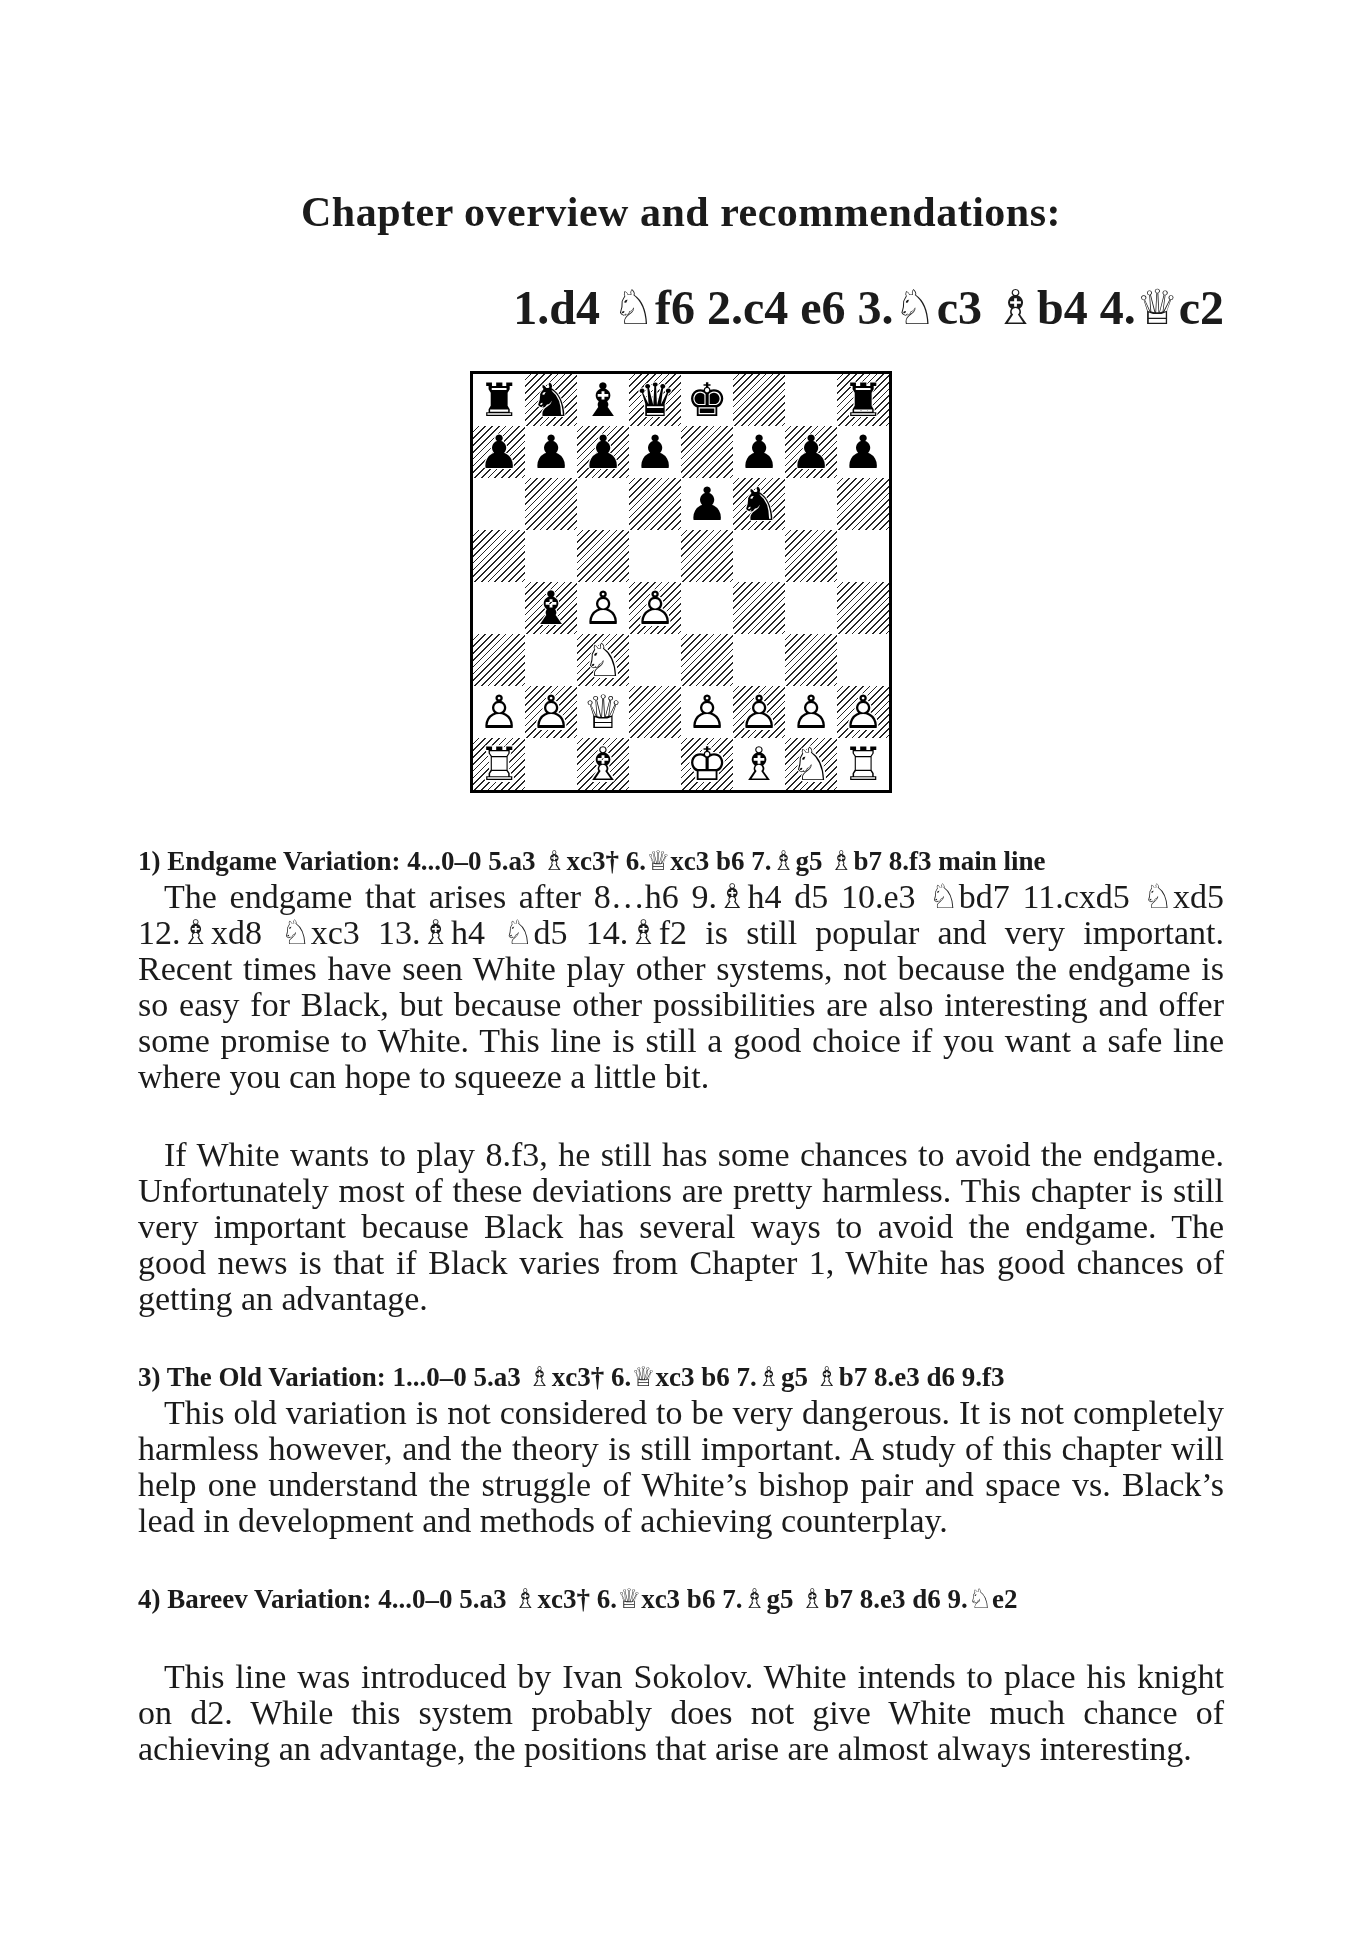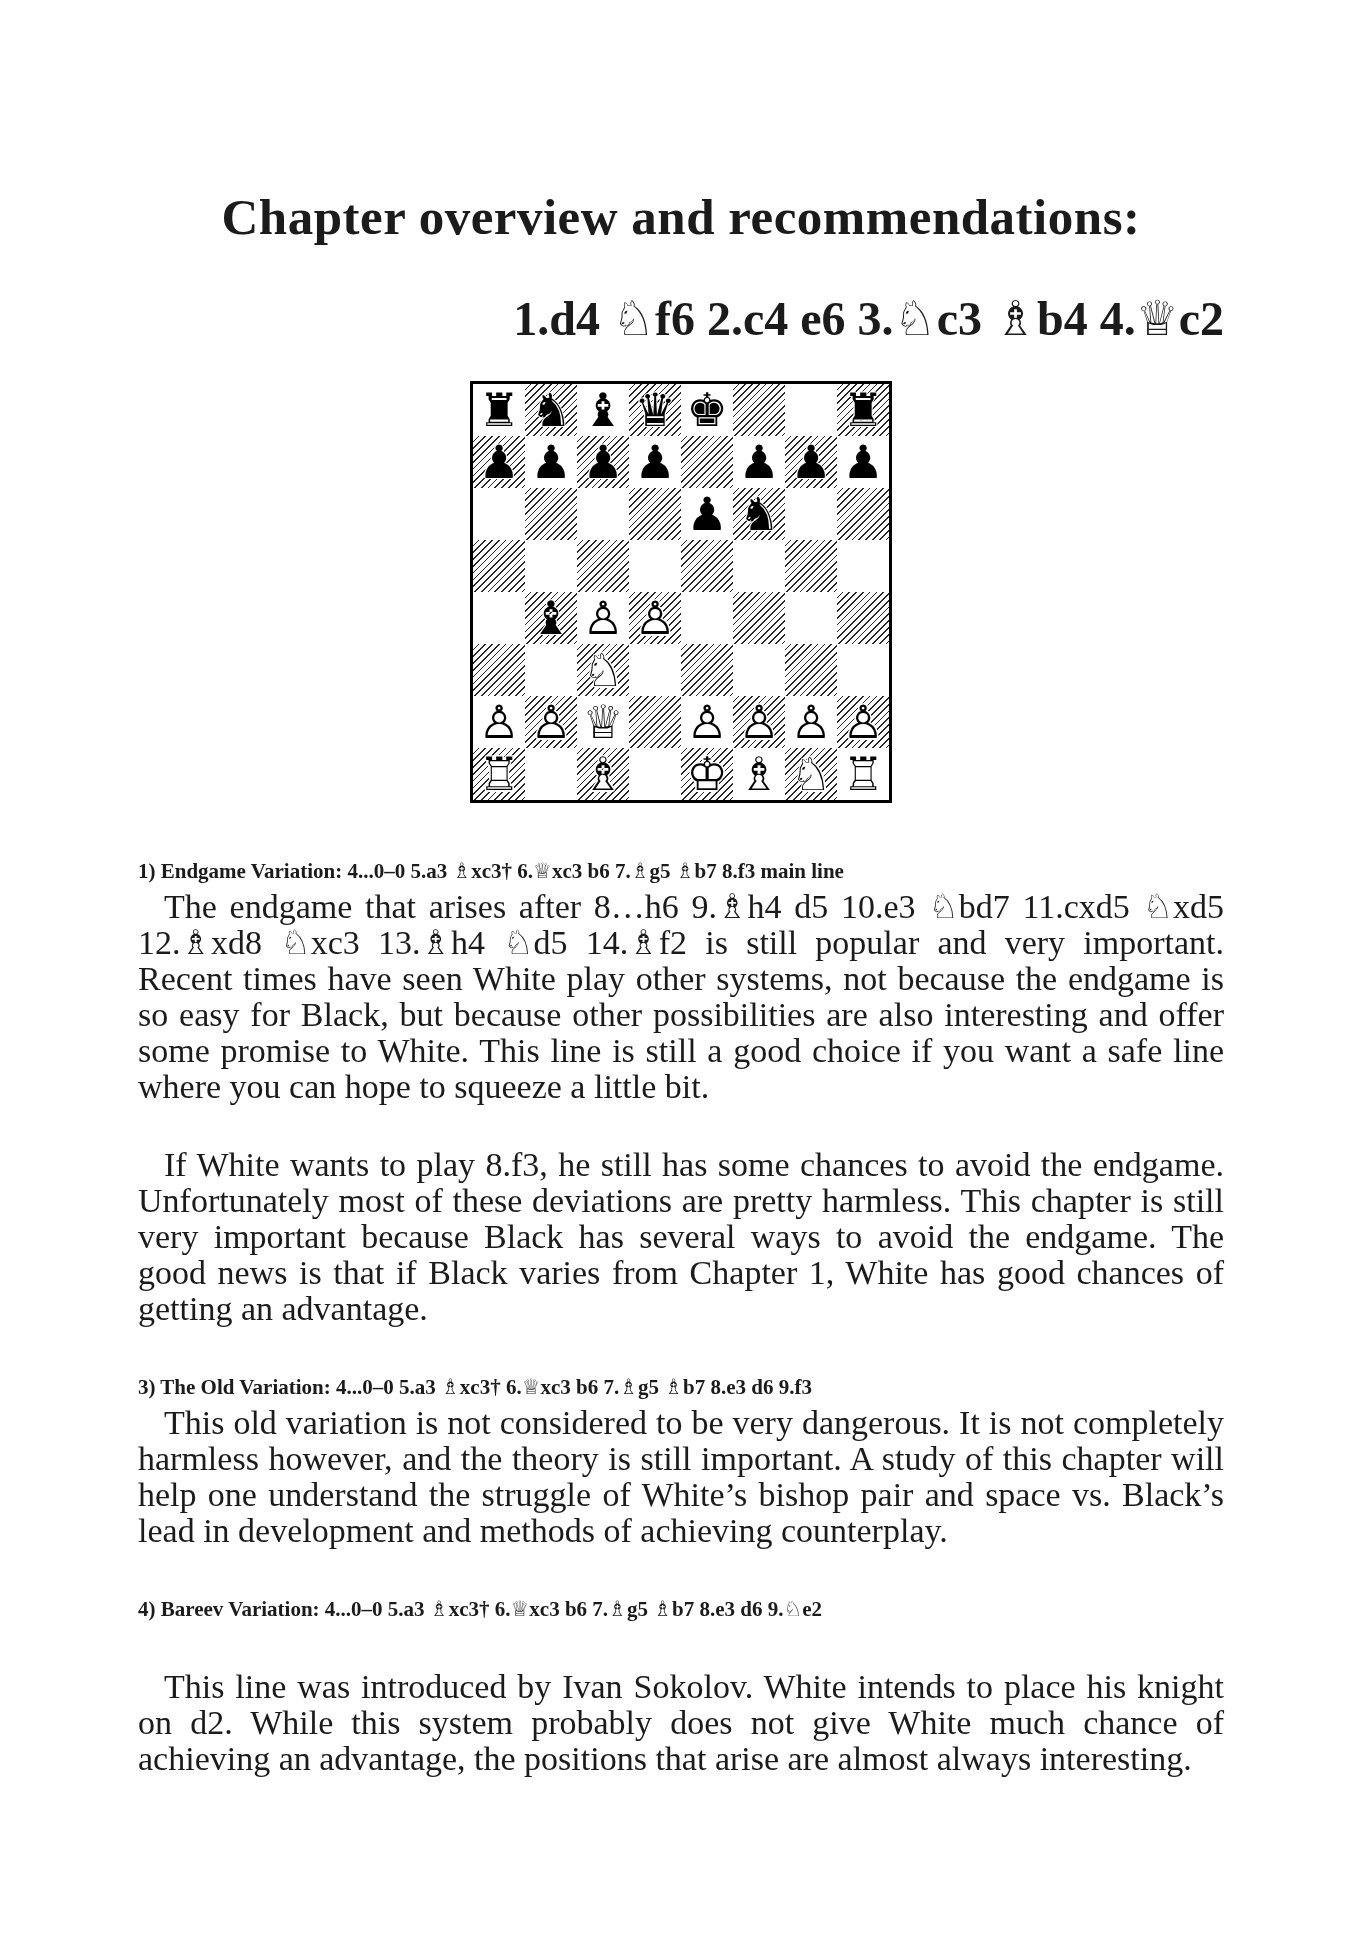--- a/index.html
+++ b/index.html
@@ -9,21 +9,21 @@
     width:1362px; min-height:1937px;
     background: var(--paper, #fff);
     color: var(--ink, #1b1b1b);
     font-family: "Liberation Serif", "DejaVu Serif", "DejaVu Sans", serif;
   }
   .page { width:1362px; padding: 0 138px; }
 
   .title {
     margin: 188px 0 0 0;
     text-align: center;
-    font-size: 51px;
+    font-size: 42px;
     font-weight: bold;
     letter-spacing: 0.5px;
     line-height: 1.15;
   }
   .subtitle {
     margin: 46px 0 0 0;
     text-align: right;
     font-size: 48px;
     font-weight: bold;
     line-height: 1.1;
@@ -58,21 +58,21 @@
   .piece.white { color: #000; }
   .piece.black {
     color: #000;
     text-shadow: 1.2px 0 0 #fff, -1.2px 0 0 #fff, 0 1.2px 0 #fff, 0 -1.2px 0 #fff;
   }
 
   .sections { margin-top: 50px; }
   .variation { margin: 0 0 42px 0; }
   .variation h3 {
     margin: 0;
-    font-size: 21px;
+    font-size: 27px;
     font-weight: bold;
     line-height: 36px;
   }
   .variation p {
     margin: 0;
     font-size: 34px;
     line-height: 36px;
     text-align: justify;
     text-indent: 26px;
   }
@@ -240,21 +240,21 @@
     <section class="variation">
       <h3>1) Endgame Variation: 4...0–0 5.a3 ♗xc3† 6.♕xc3 b6 7.♗g5 ♗b7 8.f3 main line</h3>
       <p>The endgame that arises after 8…h6 9.♗h4 d5 10.e3 ♘bd7 11.cxd5 ♘xd5 12.♗xd8 ♘xc3 13.♗h4 ♘d5 14.♗f2 is still popular and very important. Recent times have seen White play other systems, not because the endgame is so easy for Black, but because other possibilities are also interesting and offer some promise to White. This line is still a good choice if you want a safe line where you can hope to squeeze a little bit.</p>
     </section>
 
     <section class="variation">
       <p>If White wants to play 8.f3, he still has some chances to avoid the endgame. Unfortunately most of these deviations are pretty harmless. This chapter is still very important because Black has several ways to avoid the endgame. The good news is that if Black varies from Chapter 1, White has good chances of getting an advantage.</p>
     </section>
 
     <section class="variation">
-      <h3>3) The Old Variation: 4...0–0 5.a3 ♗xc3† 6.♕xc3 b6 7.♗g5 ♗b7 8.e3 d6 9.f3</h3>
+      <h3>3) The Old Variation: 1...0–0 5.a3 ♗xc3† 6.♕xc3 b6 7.♗g5 ♗b7 8.e3 d6 9.f3</h3>
       <p>This old variation is not considered to be very dangerous. It is not completely harmless however, and the theory is still important. A study of this chapter will help one understand the struggle of White’s bishop pair and space vs. Black’s lead in development and methods of achieving counterplay.</p>
     </section>
 
     <section class="variation">
       <h3>4) Bareev Variation: 4...0–0 5.a3 ♗xc3† 6.♕xc3 b6 7.♗g5 ♗b7 8.e3 d6 9.♘e2</h3>
     </section>
 
     <section class="variation">
       <p>This line was introduced by Ivan Sokolov. White intends to place his knight on d2. While this system probably does not give White much chance of achieving an advantage, the positions that arise are almost always interesting.</p>
     </section>

